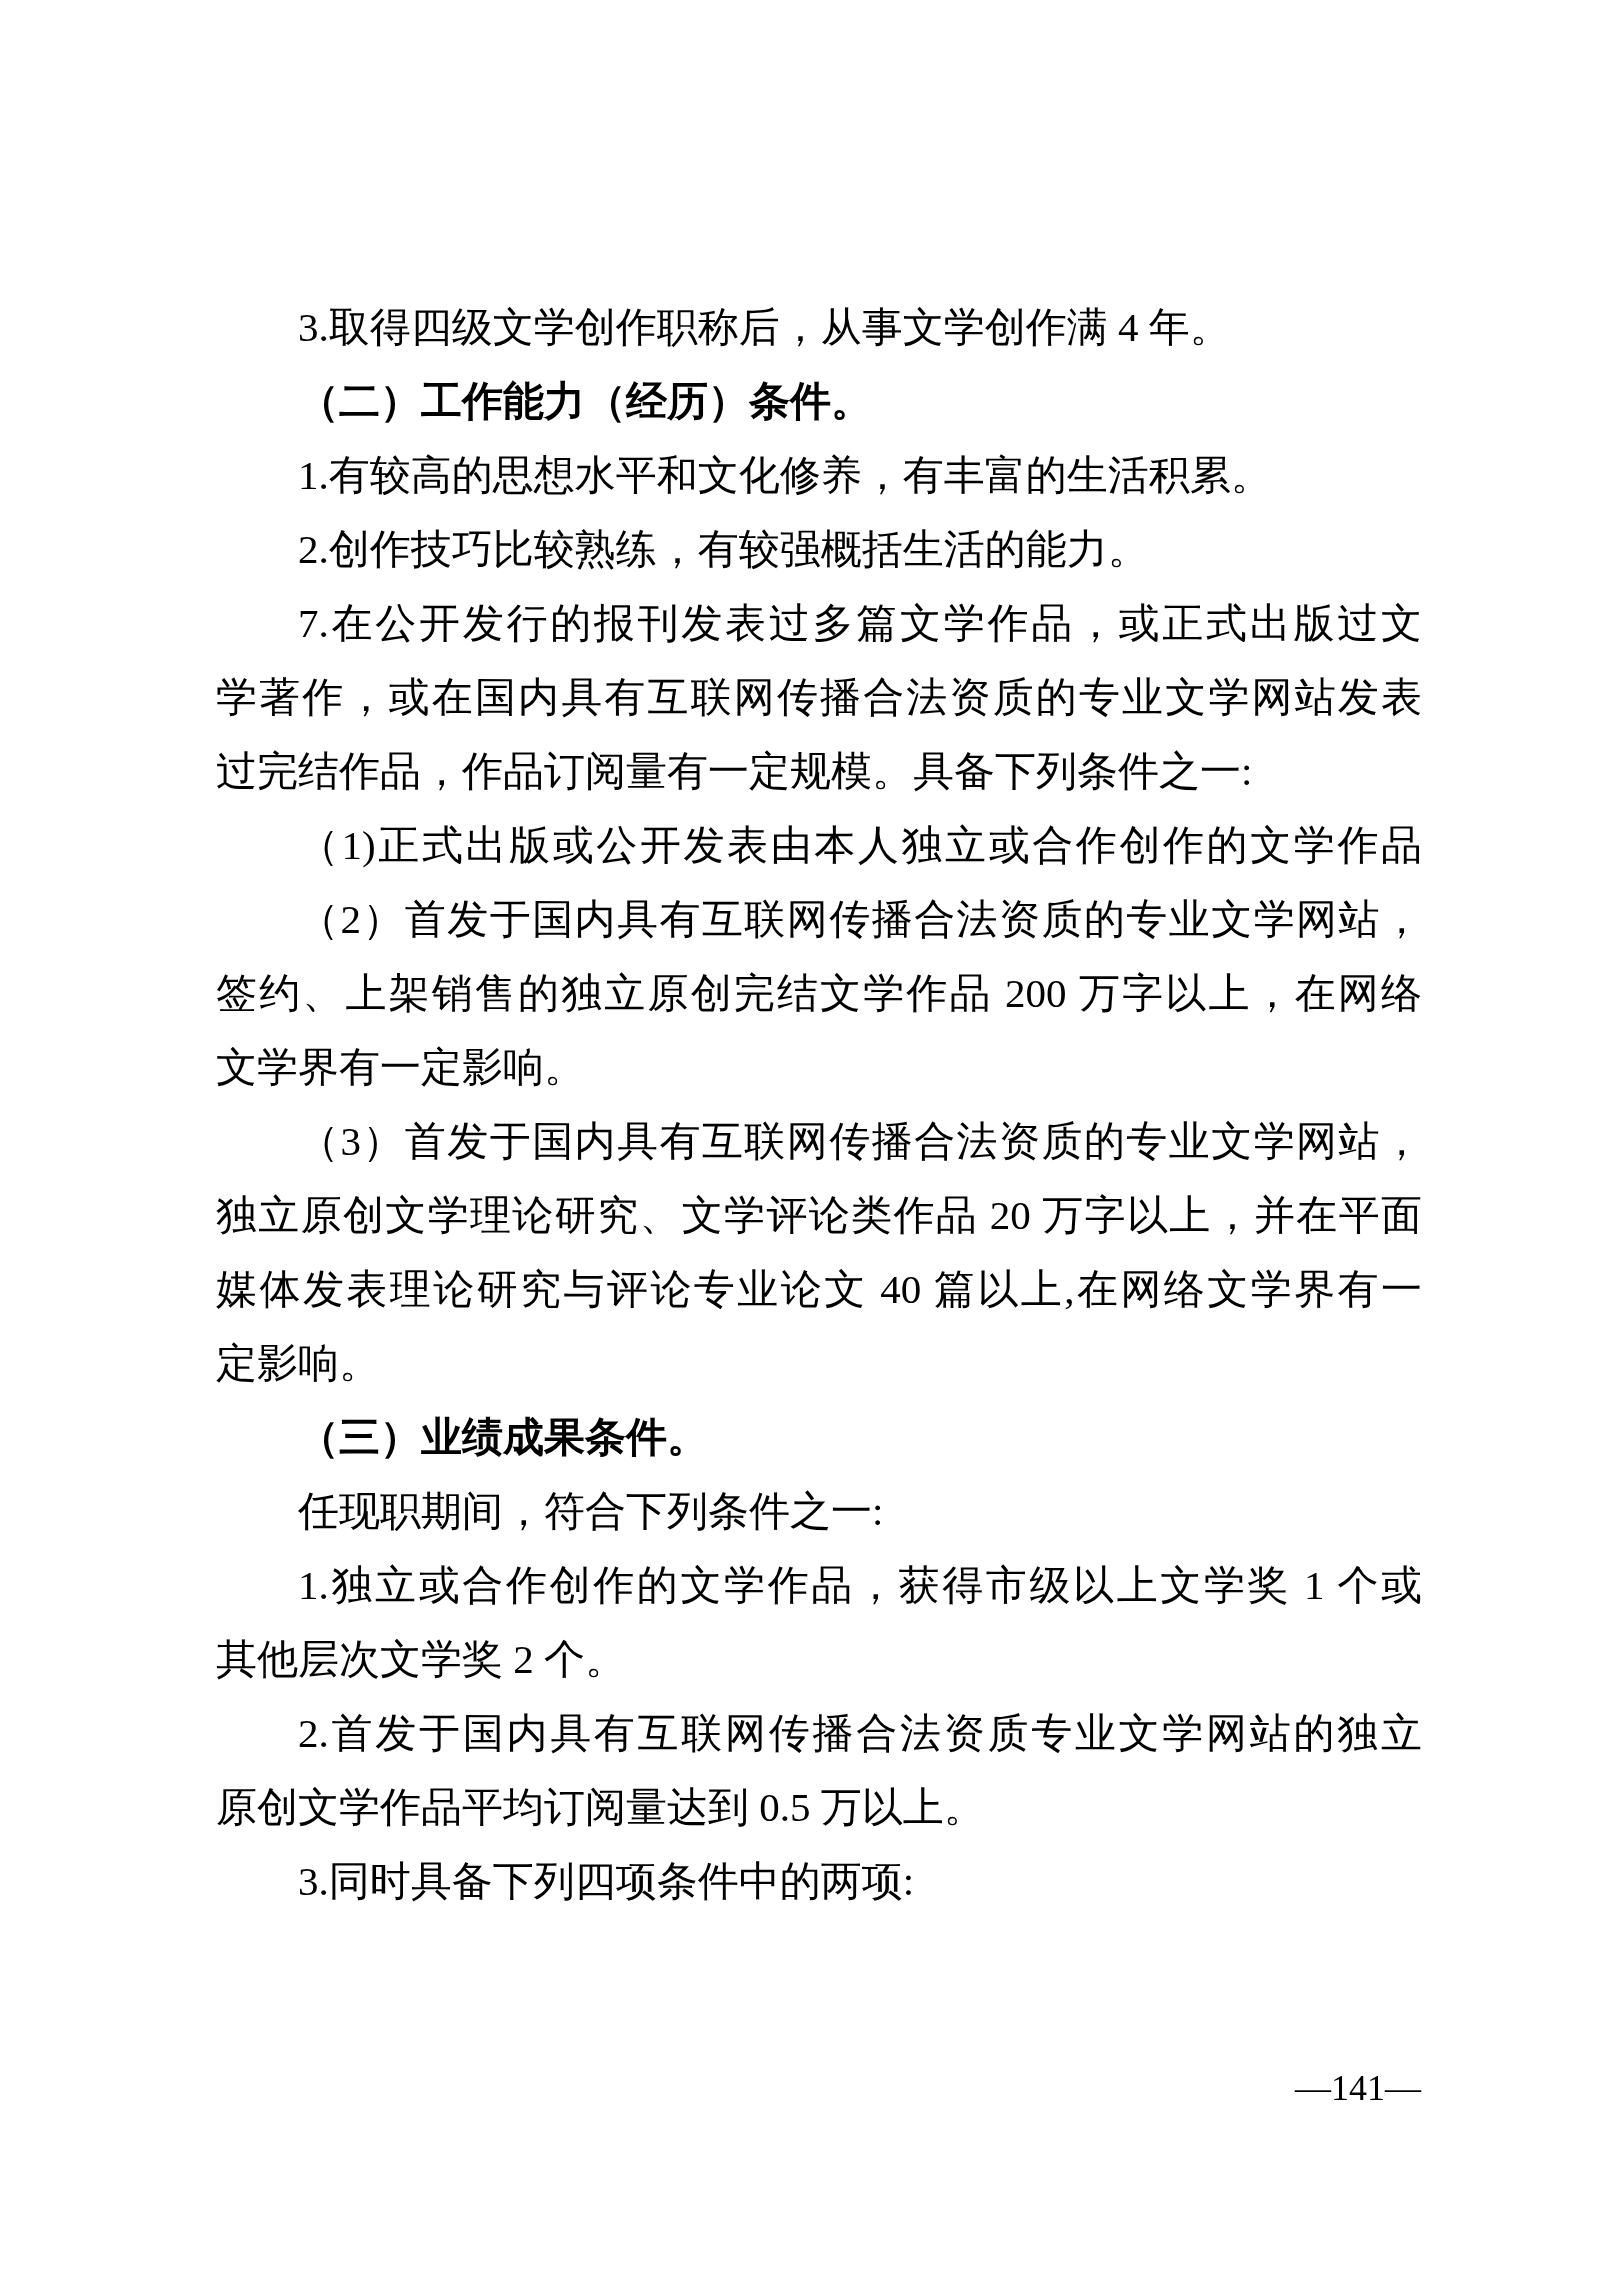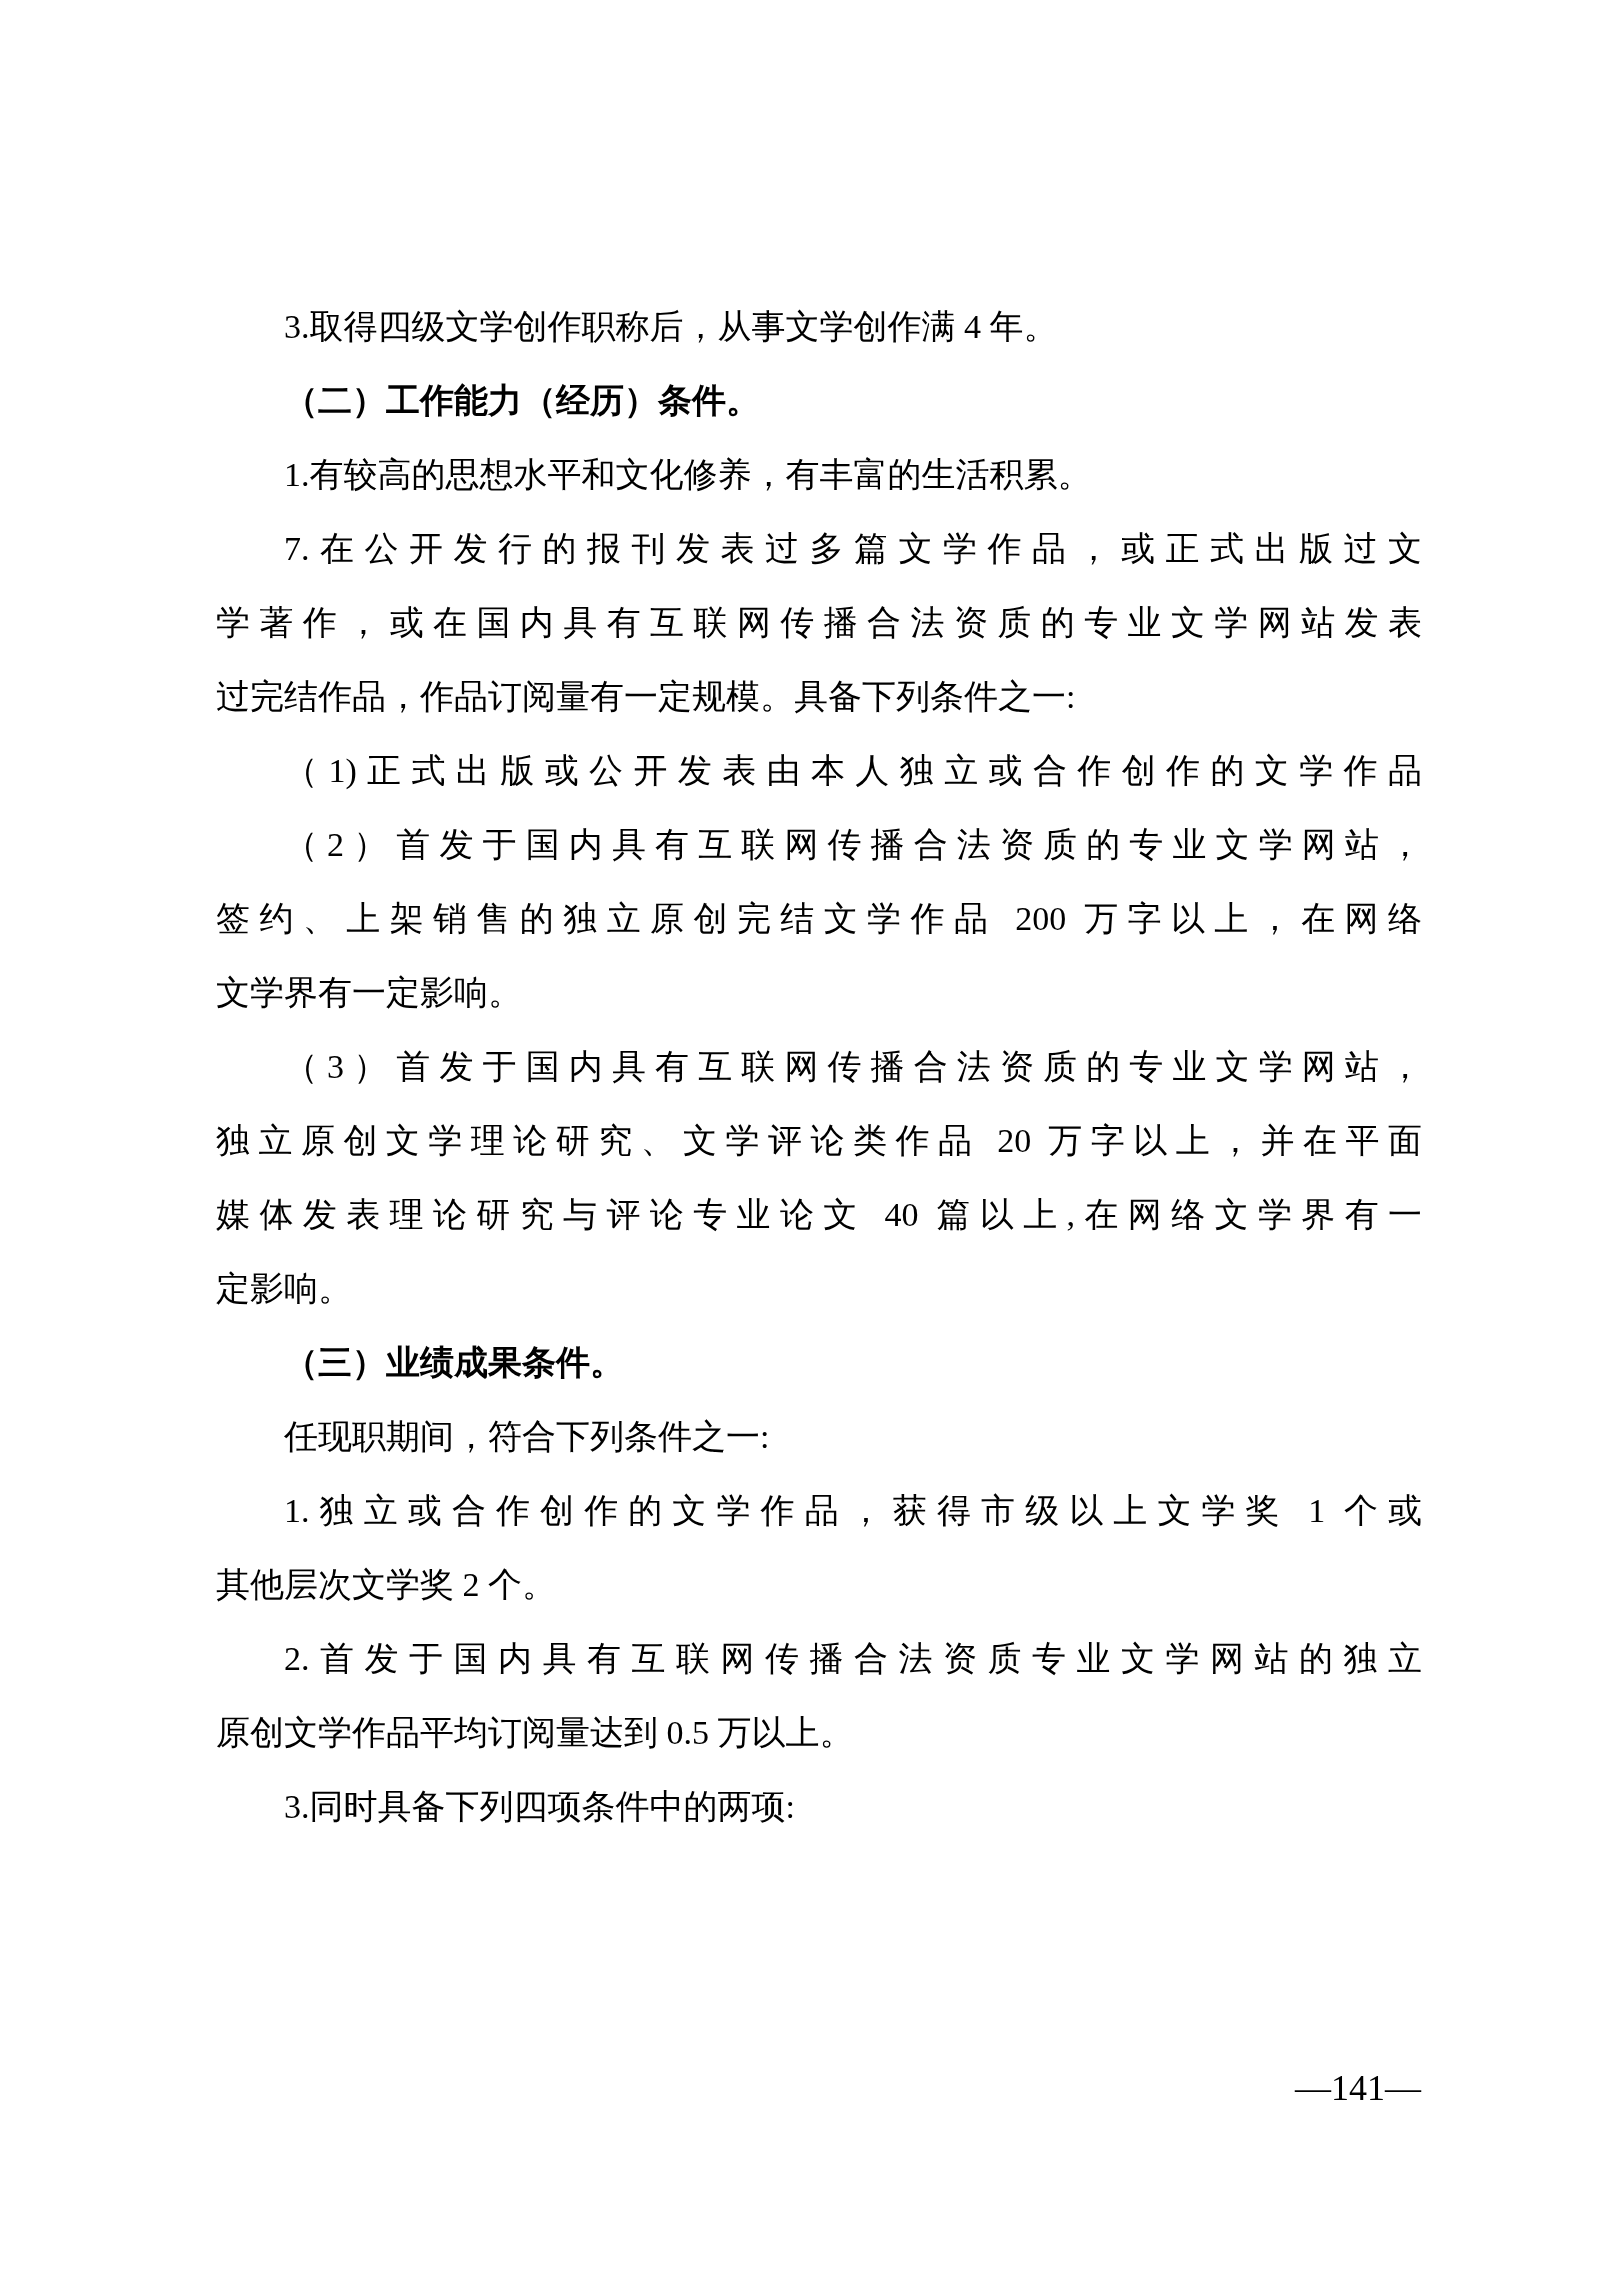--- a/index.html
+++ b/index.html
@@ -15,21 +15,21 @@
   .page {
     position: absolute;
     inset: 0;
     background: #ffffff;
   }
   .textblock {
     position: absolute;
     left: 216px;
     top: 290px;
     width: 1206px;
-    font-size: 34px;
+    font-size: 41px;
     line-height: 74px;
     letter-spacing: 0;
     text-align: left;
   }
   .line {
     white-space: nowrap;
     text-align: left;
   }
   .line.fill {
     white-space: normal;
@@ -49,20 +49,21 @@
   }
 </style>
 </head>
 <body>
 
 <div class="page">
   <main class="textblock">
       <div class="line indent">3.取得四级文学创作职称后，从事文学创作满 4 年。</div>
       <div class="line indent bold">（二）工作能力（经历）条件。</div>
       <div class="line indent">1.有较高的思想水平和文化修养，有丰富的生活积累。</div>
+      <div class="line indent">2.创作技巧比较熟练，有较强概括生活的能力。</div>
       <div class="line indent fill">7.在公开发行的报刊发表过多篇文学作品，或正式出版过文</div>
       <div class="line fill">学著作，或在国内具有互联网传播合法资质的专业文学网站发表</div>
       <div class="line">过完结作品，作品订阅量有一定规模。具备下列条件之一:</div>
       <div class="line indent fill">（1)正式出版或公开发表由本人独立或合作创作的文学作品</div>
       <div class="line indent fill">（2）首发于国内具有互联网传播合法资质的专业文学网站，</div>
       <div class="line fill">签约、上架销售的独立原创完结文学作品 200 万字以上，在网络</div>
       <div class="line">文学界有一定影响。</div>
       <div class="line indent fill">（3）首发于国内具有互联网传播合法资质的专业文学网站，</div>
       <div class="line fill">独立原创文学理论研究、文学评论类作品 20 万字以上，并在平面</div>
       <div class="line fill">媒体发表理论研究与评论专业论文 40 篇以上,在网络文学界有一</div>

